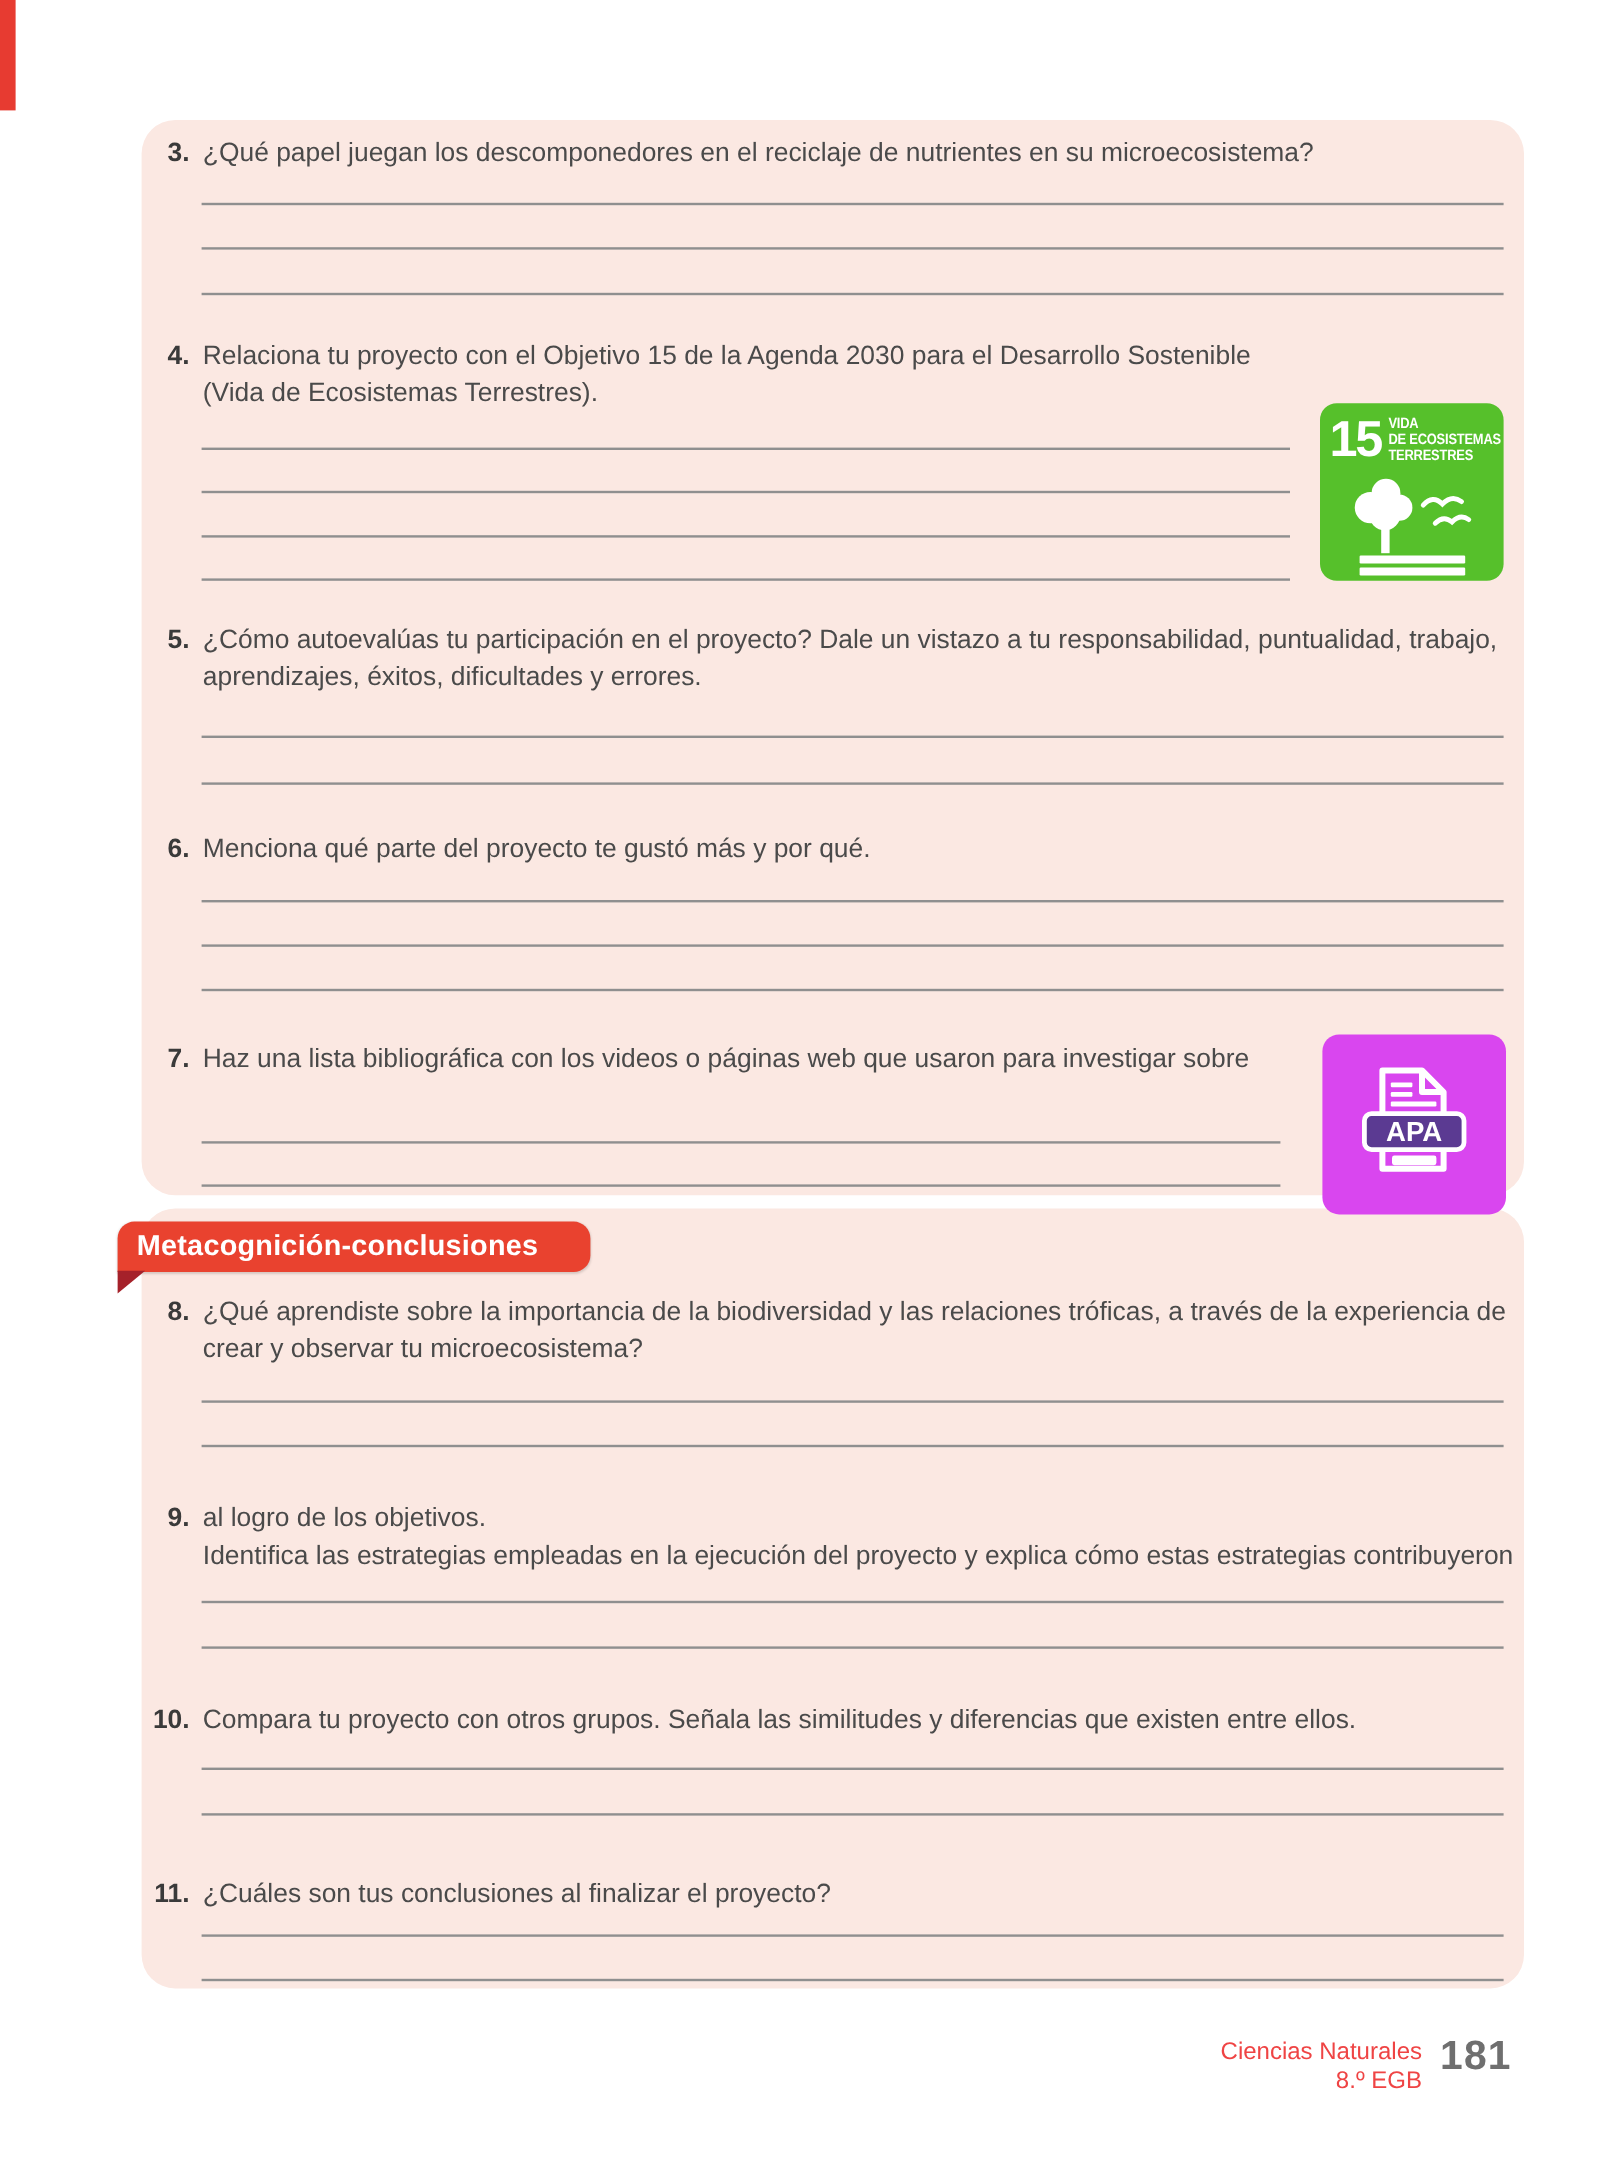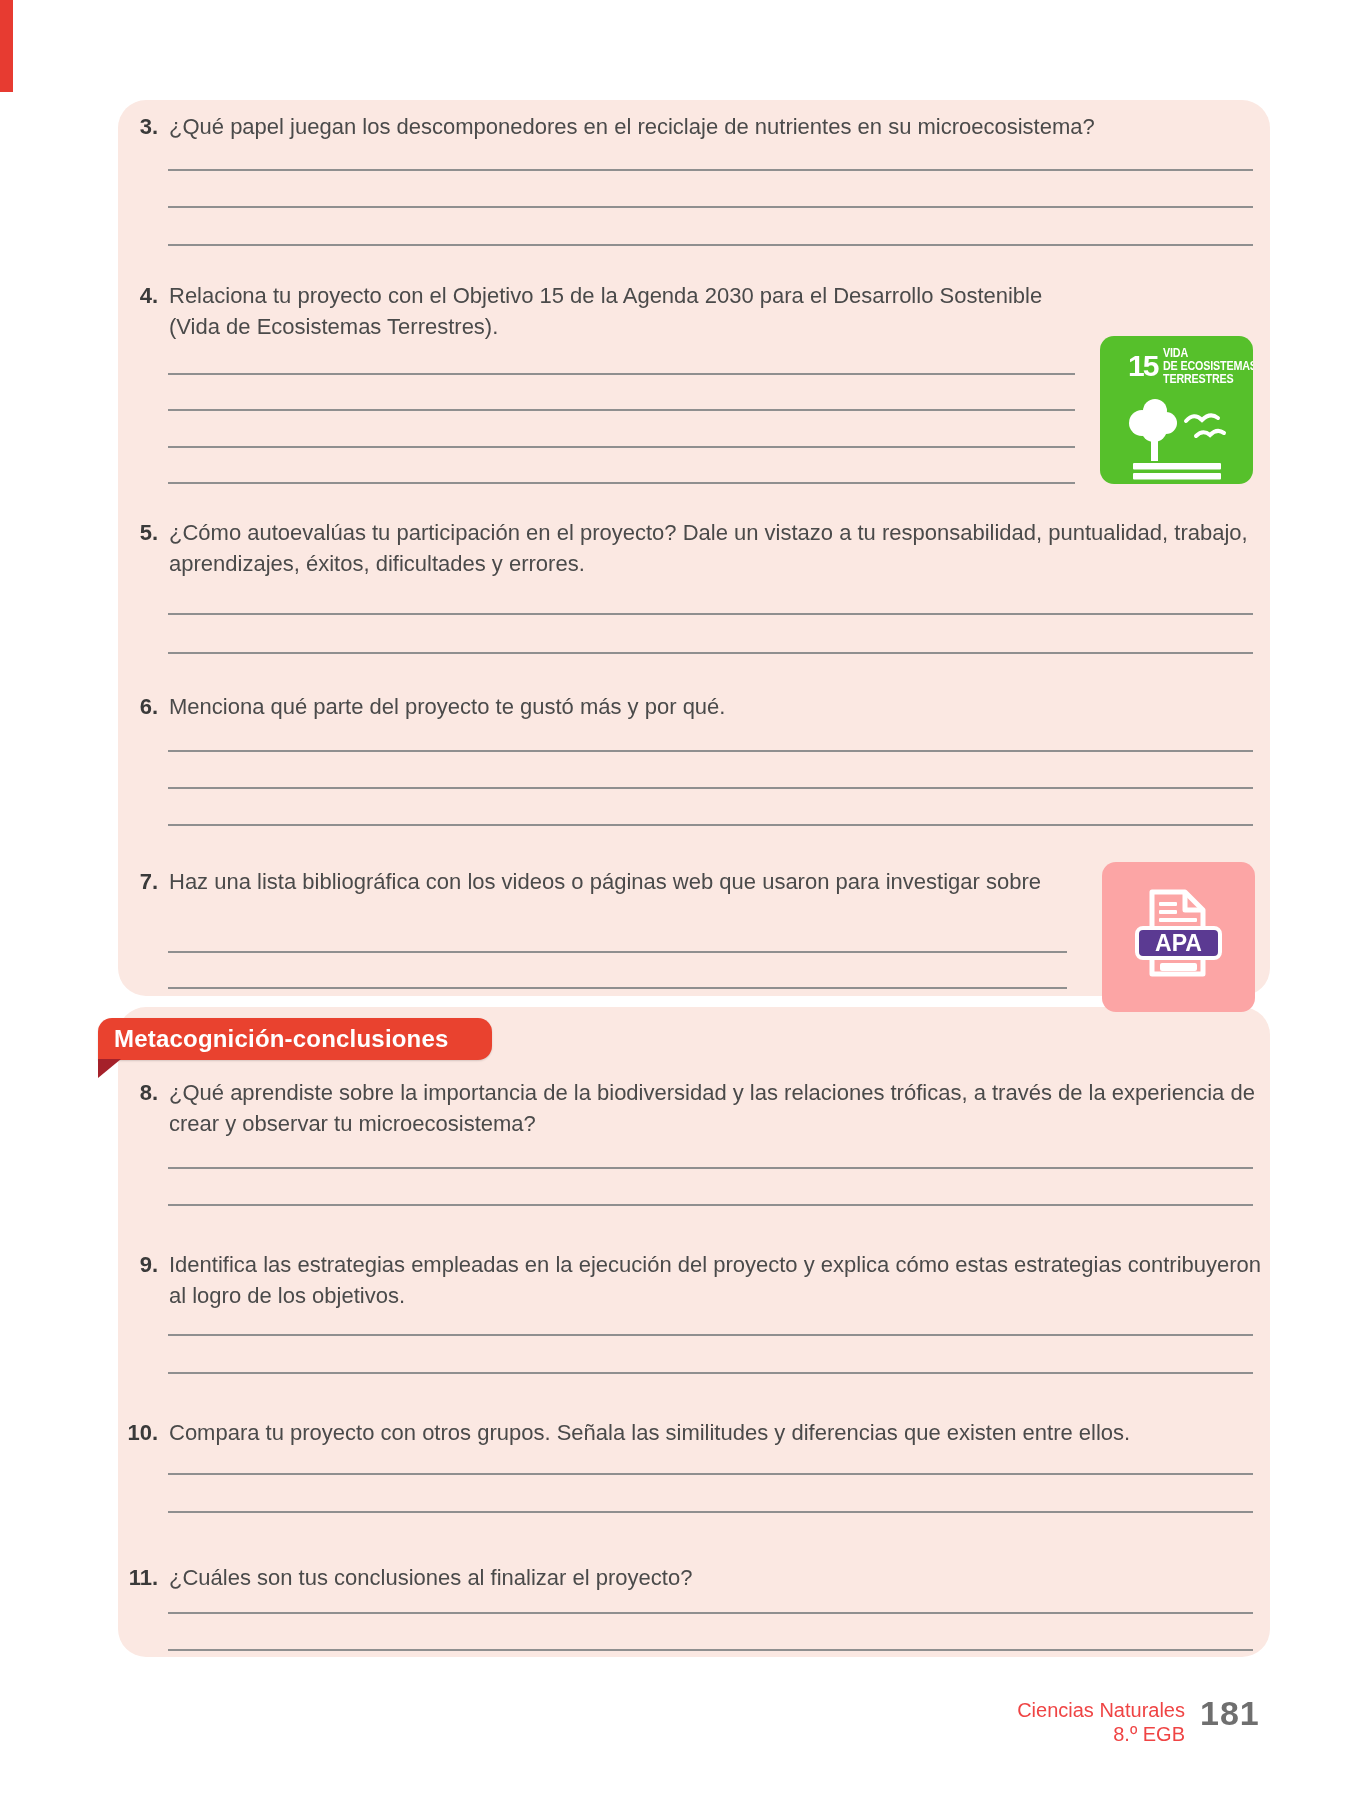--- a/index.html
+++ b/index.html
@@ -23,26 +23,26 @@
   .banner-label{color:#ffffff;font-weight:bold;font-size:24px;padding-left:16px;letter-spacing:0.2px;}
   .banner-fold{
     position:absolute;left:98px;top:1059px;width:0;height:0;
     border-top:19px solid #a5212a;border-right:23px solid transparent;
   }
   .sdg-badge{
     position:absolute;left:1100px;top:336px;width:153px;height:148px;background:#56c02b;
     border-radius:14px;overflow:hidden;
   }
   .sdg-head{display:flex;padding:8px 6px 0 8px;color:#fff;}
-  .sdg-num{font-size:30px;font-weight:bold;line-height:44px;letter-spacing:-2px;margin-left:20px;}
+  .sdg-num{font-size:42px;font-weight:bold;line-height:44px;letter-spacing:-2px;}
   .sdg-title{margin-left:6px;margin-top:3px;font-size:12.5px;font-weight:bold;line-height:13px;
     transform:scaleX(0.86);transform-origin:left top;letter-spacing:-0.2px;white-space:nowrap;}
   .sdg-art{position:absolute;left:0;top:58px;width:153px;height:90px;}
   .apa-badge{
-    position:absolute;left:1102px;top:862px;width:153px;height:150px;background:#fca5a5;
+    position:absolute;left:1102px;top:862px;width:153px;height:150px;background:#d946ef;
     border-radius:14px;
   }
   .apa-svg{position:absolute;left:0;top:0;}
   .footer{position:absolute;right:165px;top:1698px;text-align:right;color:#ef4444;font-size:20px;line-height:24px;}
   .page-num{position:absolute;left:1200px;top:1694px;color:#6f6f6f;font-size:34px;font-weight:bold;letter-spacing:1px;}
 </style>
 </head>
 <body>
 
 <div class="corner-tab"></div>
@@ -155,22 +155,22 @@
     <div>¿Qué aprendiste sobre la importancia de la biodiversidad y las relaciones tróficas, a través de la experiencia de</div>
     <div>crear y observar tu microecosistema?</div>
   </div>
 </section>
 <div class="ans" style="left:168px;top:1167px;width:1085px"></div>
 <div class="ans" style="left:168px;top:1204px;width:1085px"></div>
 
 <section class="question" style="top:1249px">
   <span class="qnum">9.</span>
   <div class="qlines">
+    <div>al logro de los objetivos.</div>
     <div>Identifica las estrategias empleadas en la ejecución del proyecto y explica cómo estas estrategias contribuyeron</div>
-    <div>al logro de los objetivos.</div>
   </div>
 </section>
 <div class="ans" style="left:168px;top:1334px;width:1085px"></div>
 <div class="ans" style="left:168px;top:1372px;width:1085px"></div>
 
 <section class="question" style="top:1417px">
   <span class="qnum">10.</span>
   <div class="qlines">
     <div>Compara tu proyecto con otros grupos. Señala las similitudes y diferencias que existen entre ellos.</div>
   </div>

